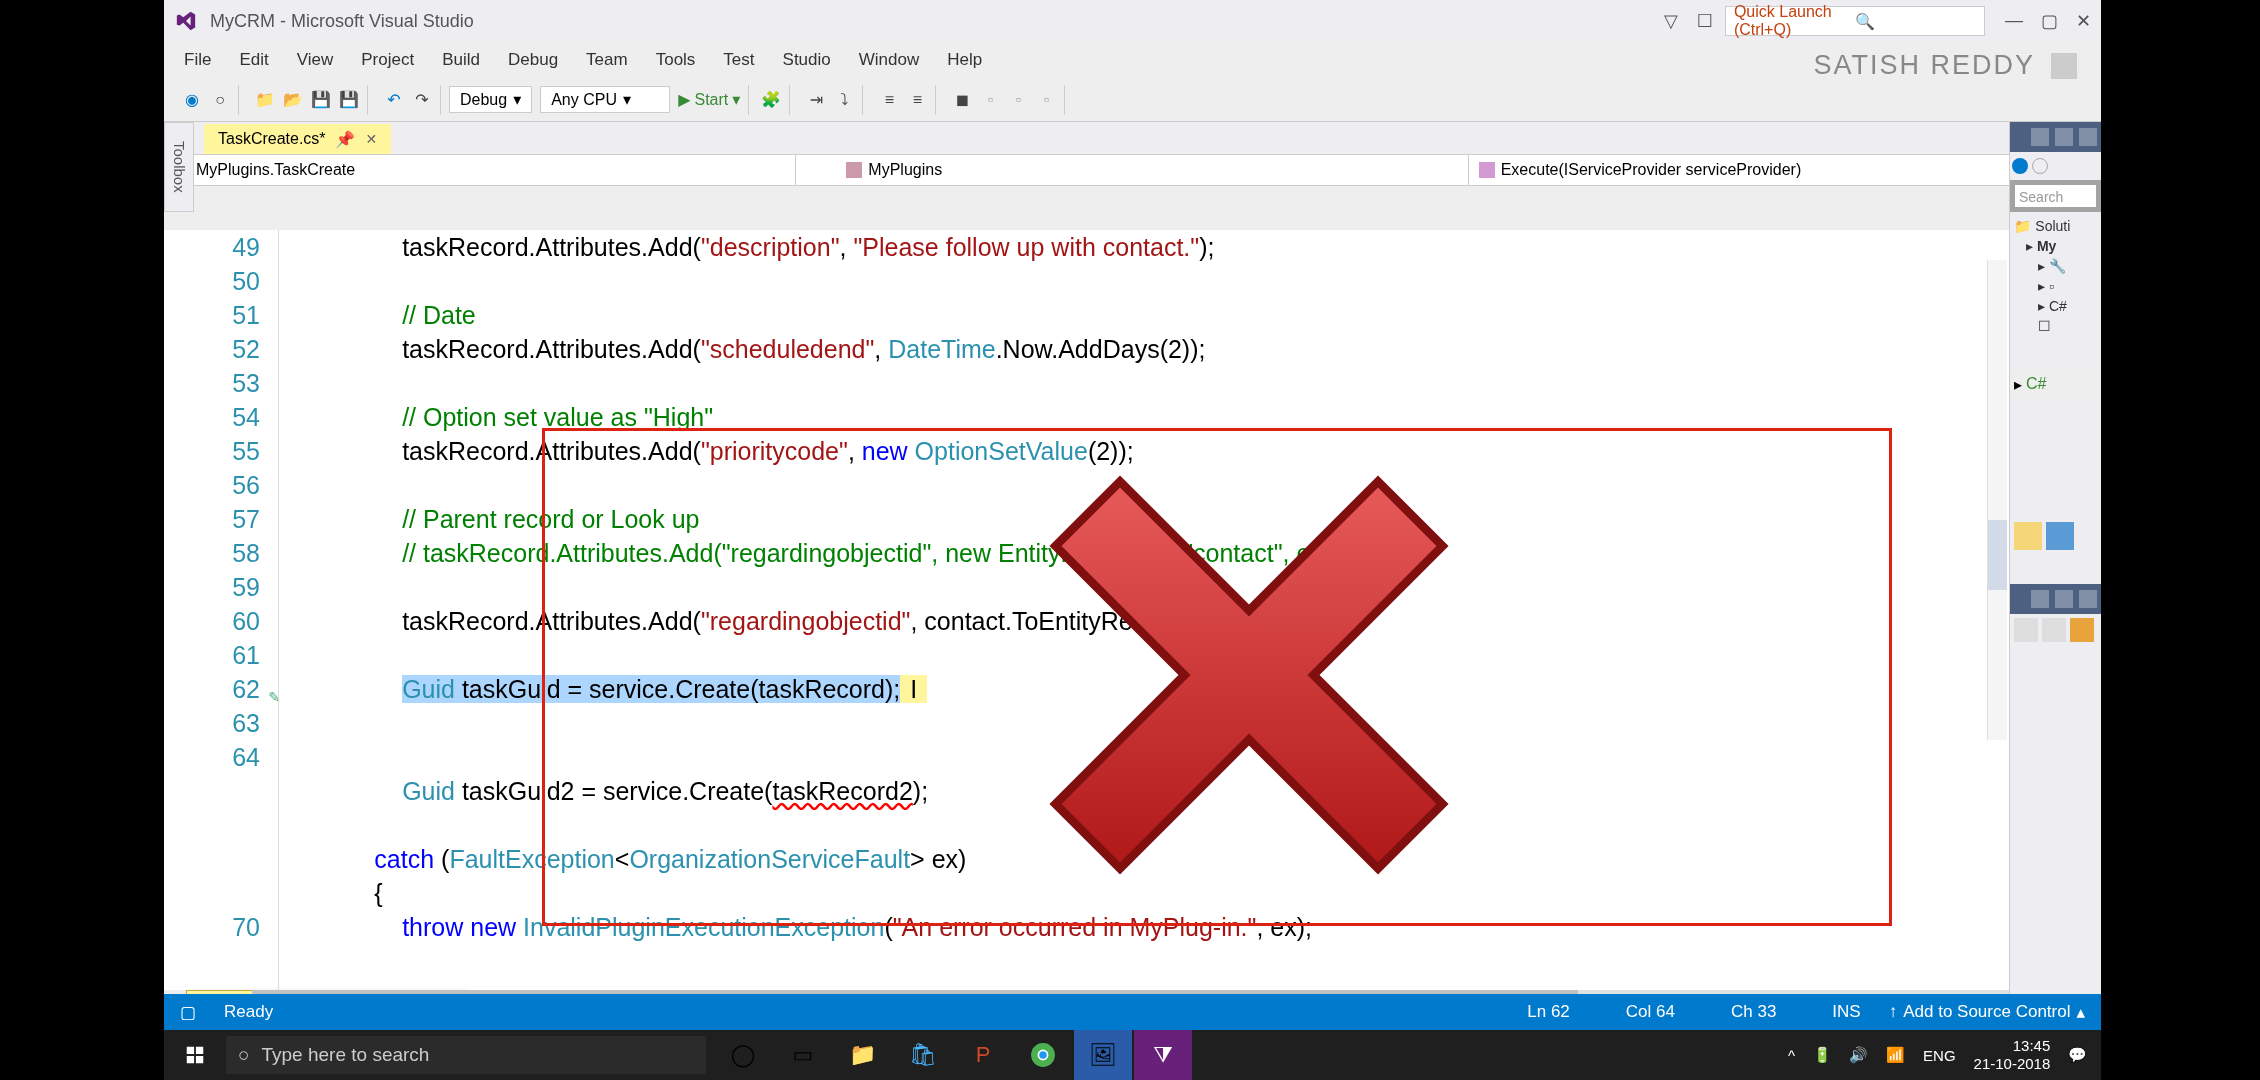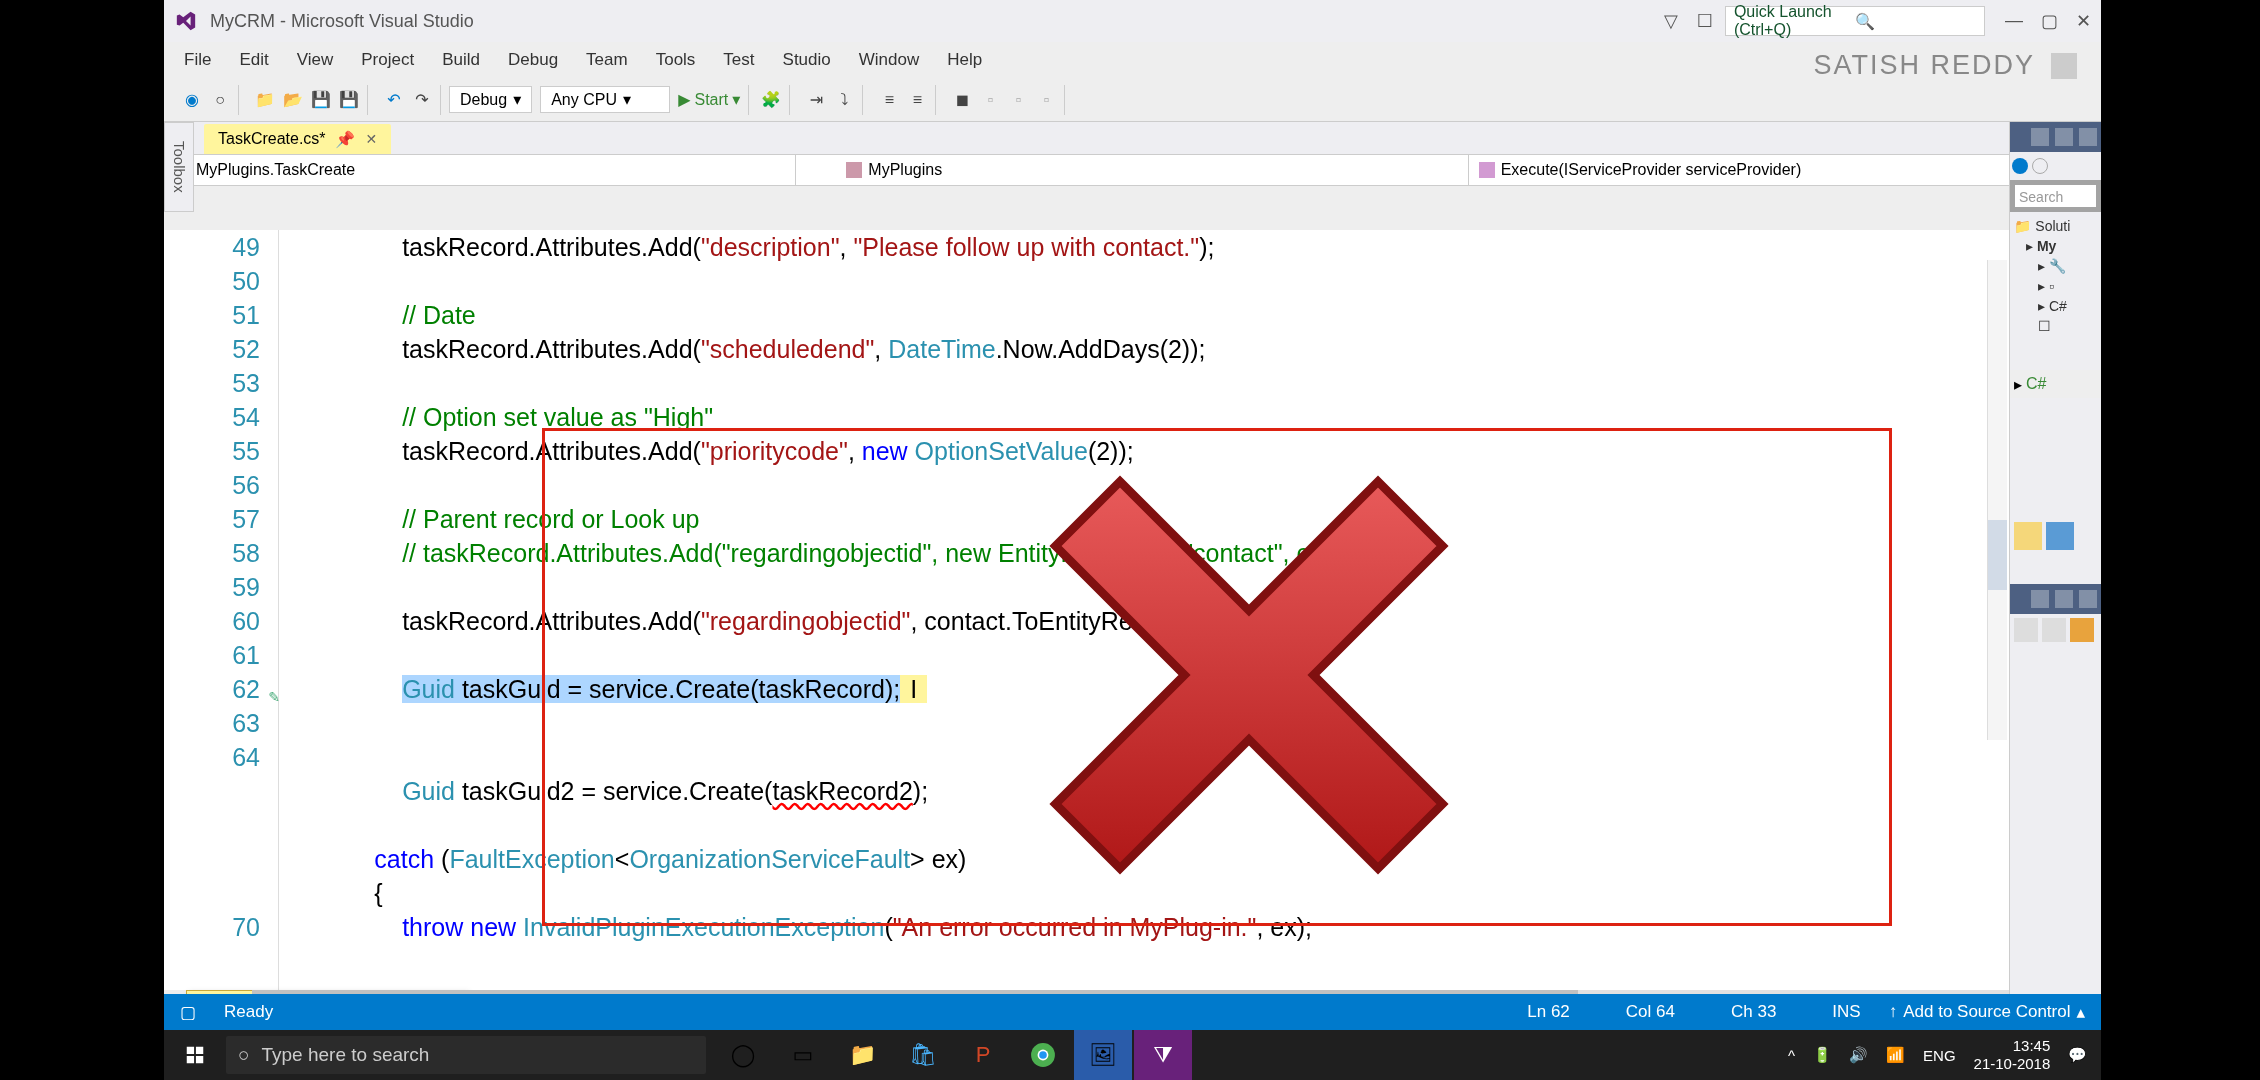--- a/index.html
+++ b/index.html
@@ -6,21 +6,21 @@
 body { background: #000; width: 2260px; height: 1080px; overflow: hidden; position: relative; }
 
 .vs-window { position: absolute; left: 164px; top: 0; width: 1937px; height: 1080px; background: #eee; }
 
 
 .titlebar { height: 42px; background: #eeeef2; display: flex; align-items: center; padding: 0 10px; color: #555; font-size: 18px; }
 .titlebar .vs-logo { width: 24px; height: 24px; margin-right: 12px; display: flex; align-items: center; justify-content: center; color: #68217a; font-size: 20px; }
 .titlebar .title-text { flex: 1; }
 .titlebar .right-controls { display: flex; gap: 6px; align-items: center; }
 .titlebar .icon-btn { width: 28px; height: 28px; display: flex; align-items: center; justify-content: center; color: #555; font-size: 18px; }
-.quick-launch { width: 260px; height: 30px; border: 1px solid #ccc; background: #fff; display: flex; align-items: center; padding: 0 8px; color: #14532d; font-size: 16px; }
+.quick-launch { width: 260px; height: 30px; border: 1px solid #ccc; background: #fff; display: flex; align-items: center; padding: 0 8px; color: #c2410c; font-size: 16px; }
 .quick-launch span { flex: 1; }
 .win-btns { display: flex; gap: 18px; margin-left: 14px; }
 
 
 .menubar { height: 36px; display: flex; align-items: center; padding: 0 6px; gap: 0; font-size: 17px; color: #333; }
 .menubar .menu-item { padding: 6px 14px; }
 
 
 .watermark { position: absolute; right: 24px; top: 50px; font-size: 27px; letter-spacing: 2px; color: #888; font-weight: 400; display: flex; align-items: center; gap: 8px; }
 .avatar-sq { width: 26px; height: 26px; background: #ccc; margin-left: 8px; }

